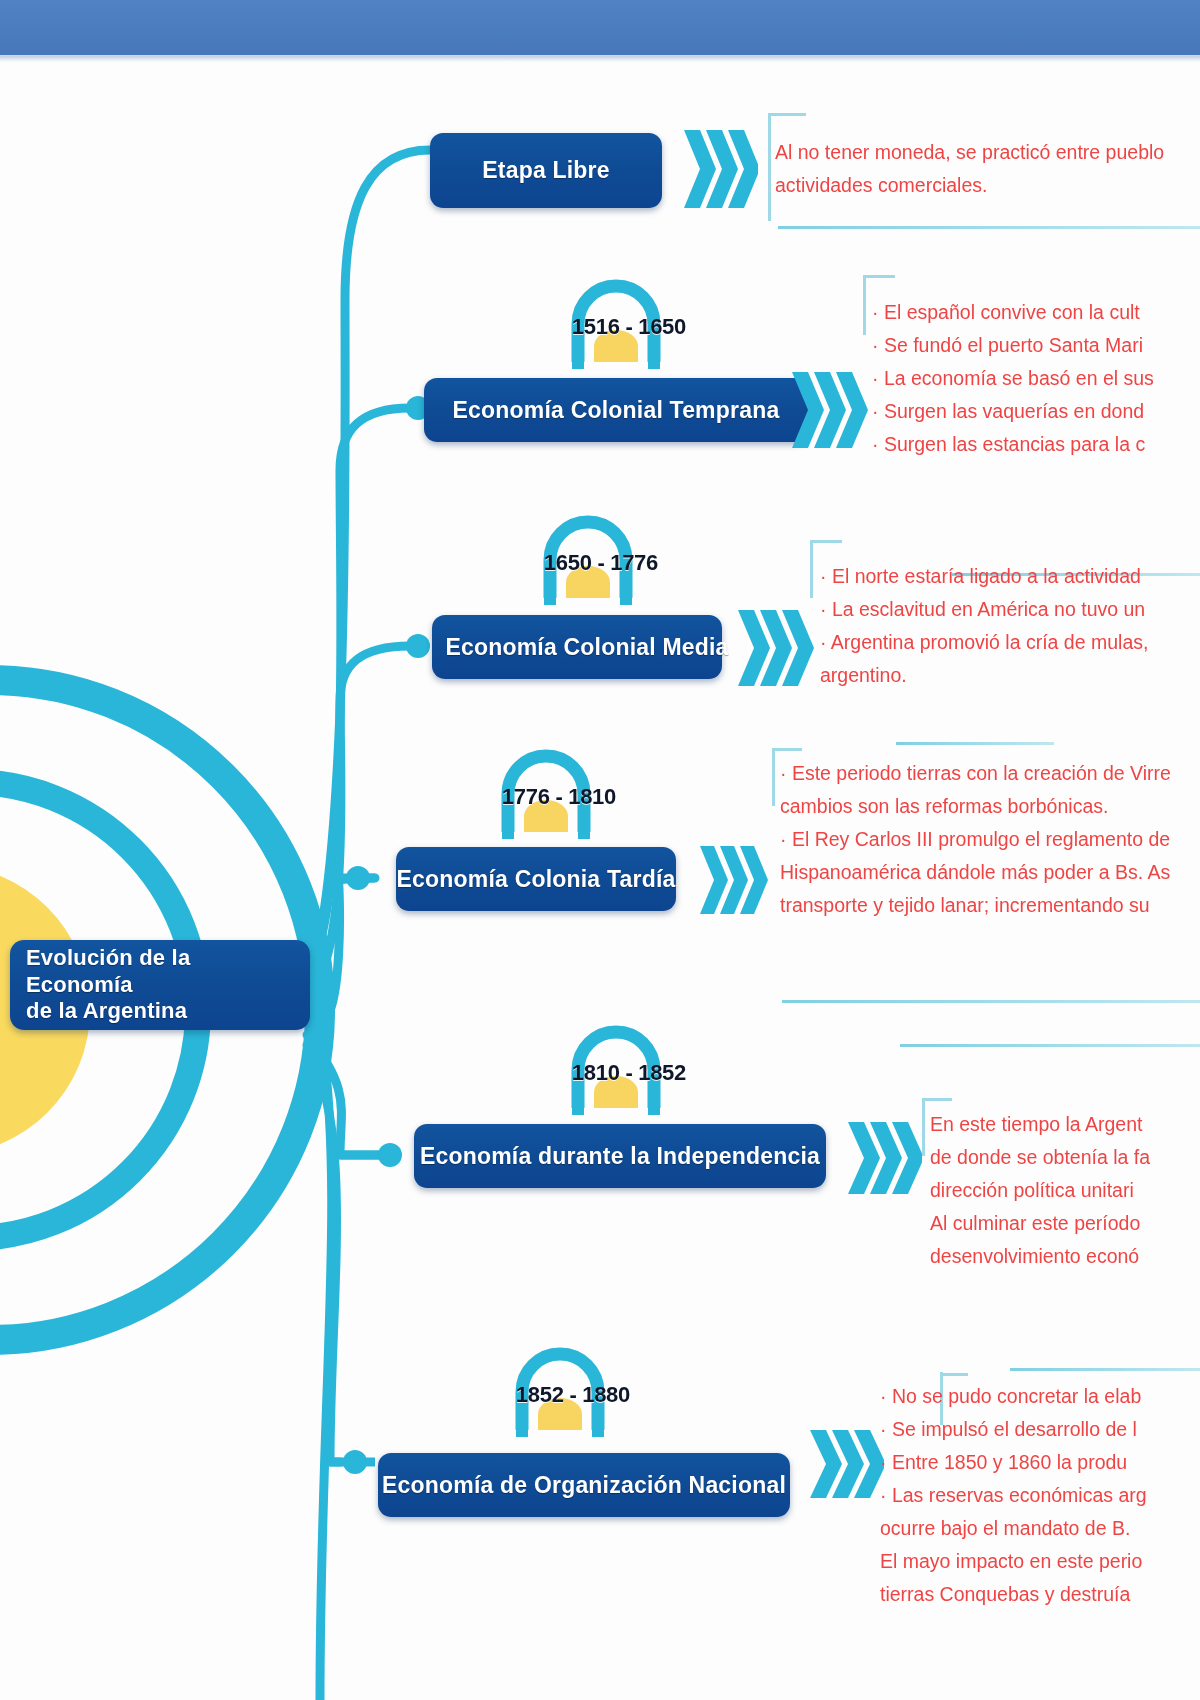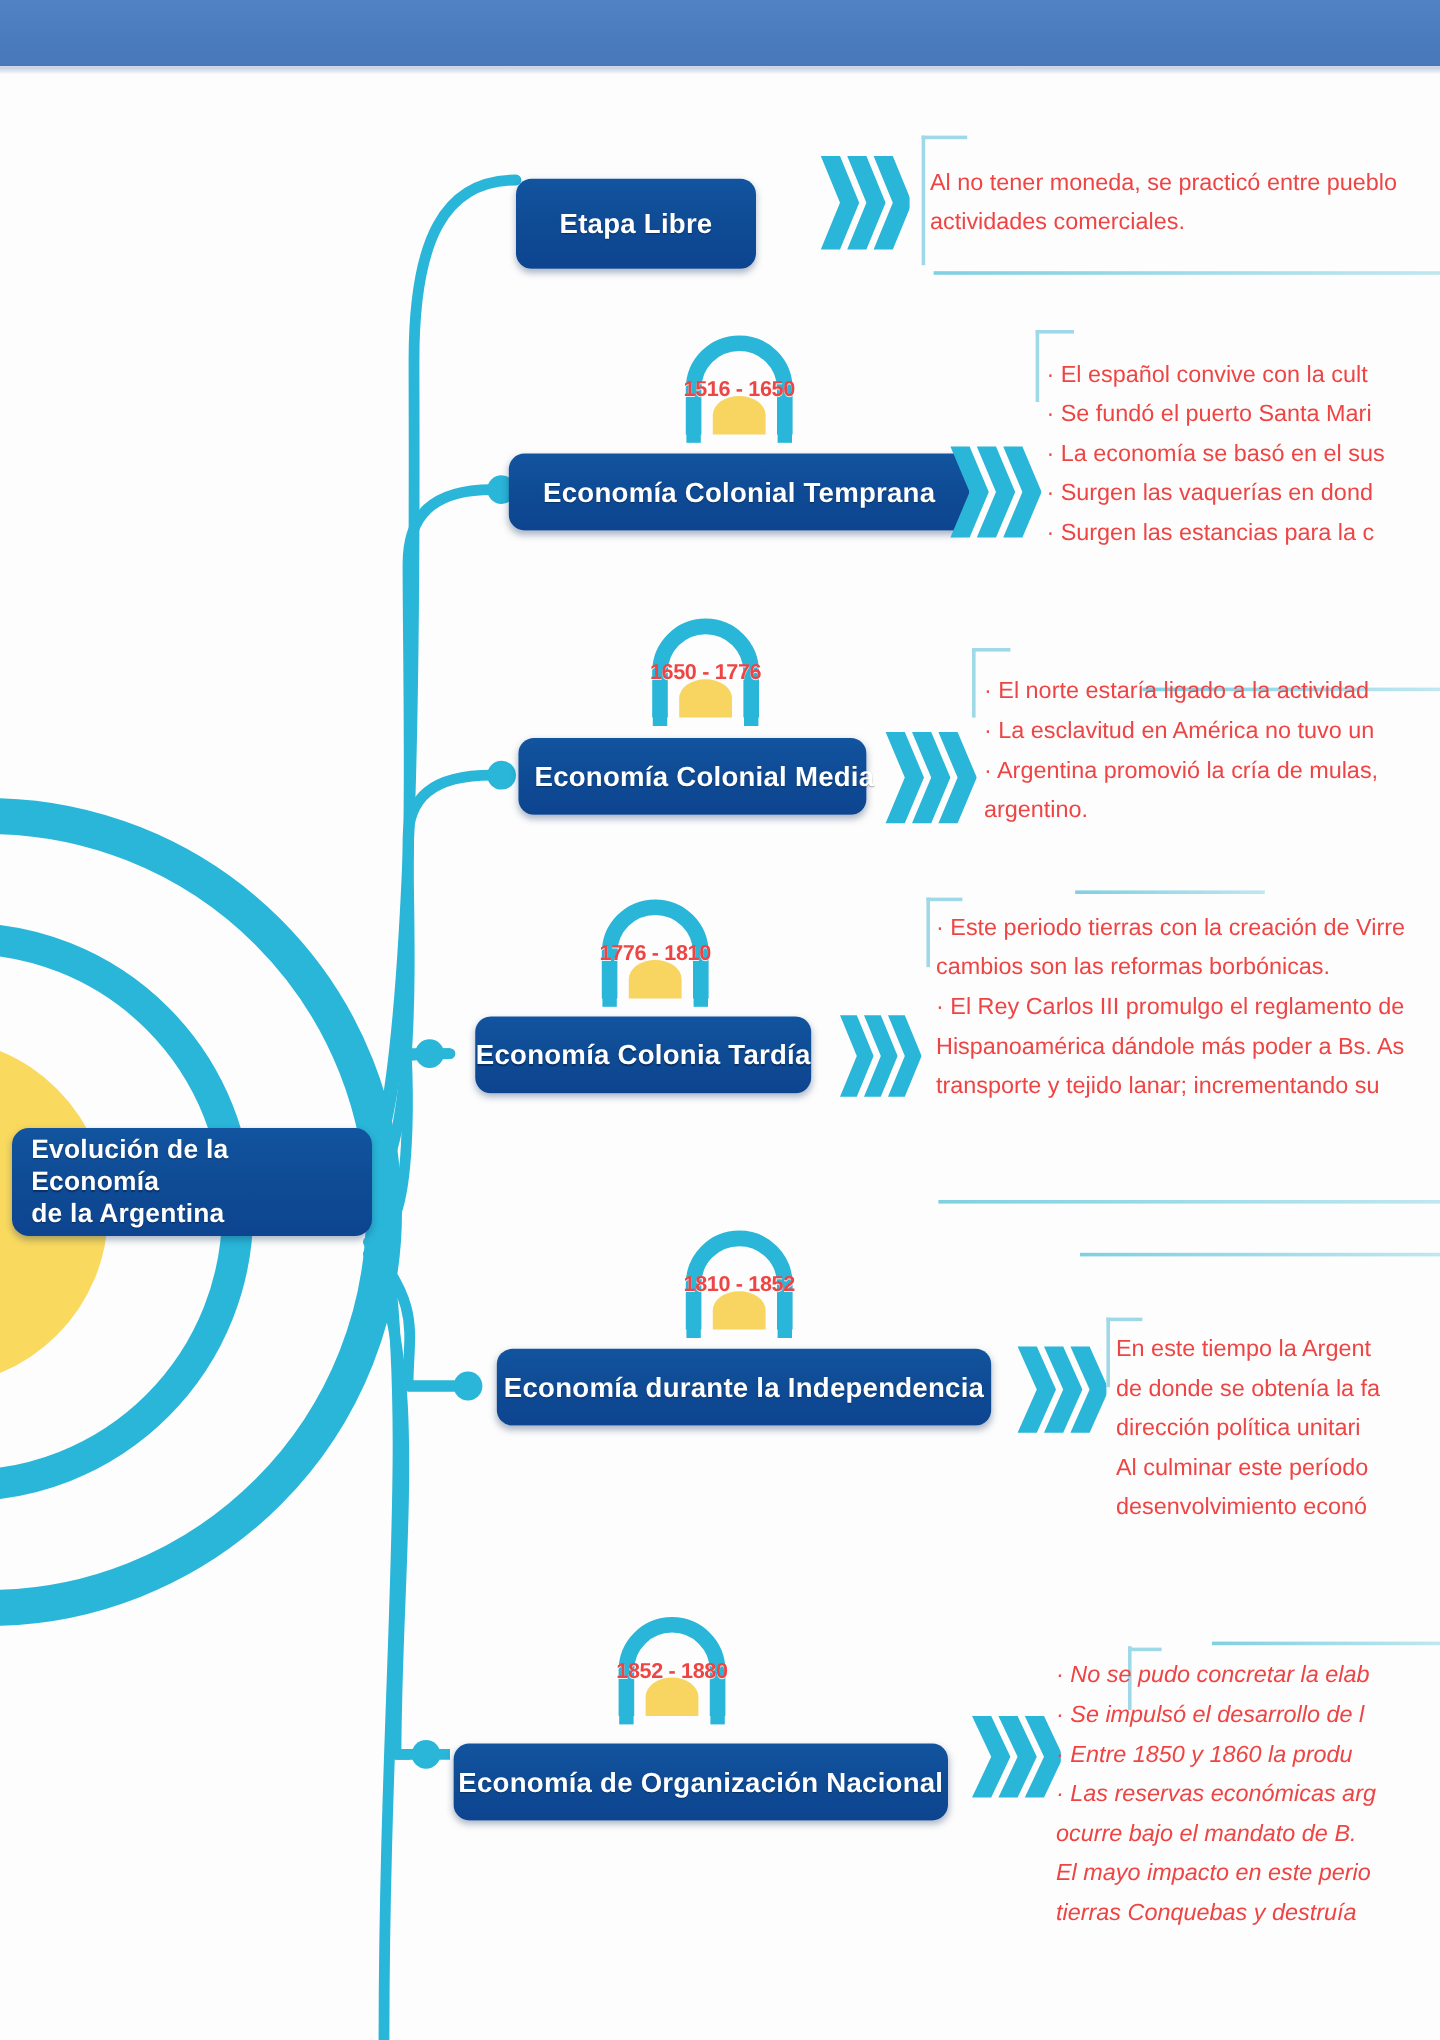--- a/index.html
+++ b/index.html
@@ -63,23 +63,23 @@
   }
 
   
   .badge {
     position: absolute;
     width: 140px; height: 108px;
   }
   .badge svg { position: absolute; left: 0; top: 0; }
   .badge .years {
     position: absolute; left: 0; top: 52px; width: 140px;
-    text-align: center;
-    font-size: 18px; font-weight: bold;
-    color: #ef4444;
+    text-align: right;
+    font-size: 22px; font-weight: bold;
+    color: #0f172a;
     letter-spacing: -0.3px;
     text-shadow: 0 1px 0 rgba(255,255,255,.85);
   }
 
   
   .chevrons { position: absolute; }
 
   
   .detail {
     position: absolute;
@@ -140,21 +140,21 @@
     </g>
   </svg>
 
   <div class="node central" style="left:10px; top:940px; width:300px; height:90px;">
     <div style="display:flex;flex-direction:column;">
       <span class="node-label">Evolución de la Economía</span>
       <span class="node-label">de la Argentina</span>
     </div>
   </div>
 
-  <div class="node" style="left:430px; top:133px; width:200px; height:75px;margin-top:16px;">
+  <div class="node" style="left:430px; top:133px; width:232px; height:75px;">
     <span class="node-label">Etapa Libre</span>
   </div>
 
   <svg class="chevrons" style="left:682px; top:124px;" width="76" height="90" viewBox="0 0 76 90">
     <g fill="#29b6d8">
       <path d="M2,6 L18,6 L34,45 L18,84 L2,84 L18,45 Z"></path>
       <path d="M24,6 L40,6 L56,45 L40,84 L24,84 L40,45 Z"></path>
       <path d="M46,6 L62,6 L78,45 L62,84 L46,84 L62,45 Z"></path>
     </g>
   </svg>
@@ -311,21 +311,21 @@
     <g fill="#29b6d8">
       <path d="M2,4 L18,4 L34,38 L18,72 L2,72 L18,38 Z"></path>
       <path d="M24,4 L40,4 L56,38 L40,72 L24,72 L40,38 Z"></path>
       <path d="M46,4 L62,4 L78,38 L62,72 L46,72 L62,38 Z"></path>
     </g>
   </svg>
 
   <div class="rule" style="left:1010px; top:1368px; width:190px;"></div>
   <div class="bracket" style="left:940px; top:1372px; width:0px; height:0px;"></div>
   <div class="bracket" style="left:940px; top:1373px; width:28px; height:52px;"></div>
-  <div class="detail" style="left:880px; top:1380px; width:320px;font-style:italic;">
+  <div class="detail" style="left:880px; top:1380px; width:320px;">
     <span class="ln">· No se pudo concretar la elab</span>
     <span class="ln">· Se impulsó el desarrollo de l</span>
     <span class="ln">· Entre 1850 y 1860 la produ</span>
     <span class="ln">· Las reservas económicas arg</span>
     <span class="ln">ocurre bajo el mandato de B.</span>
     <span class="ln">El mayo impacto en este perio</span>
     <span class="ln">tierras Conquebas y destruía</span>
   </div>
 
 </div>

